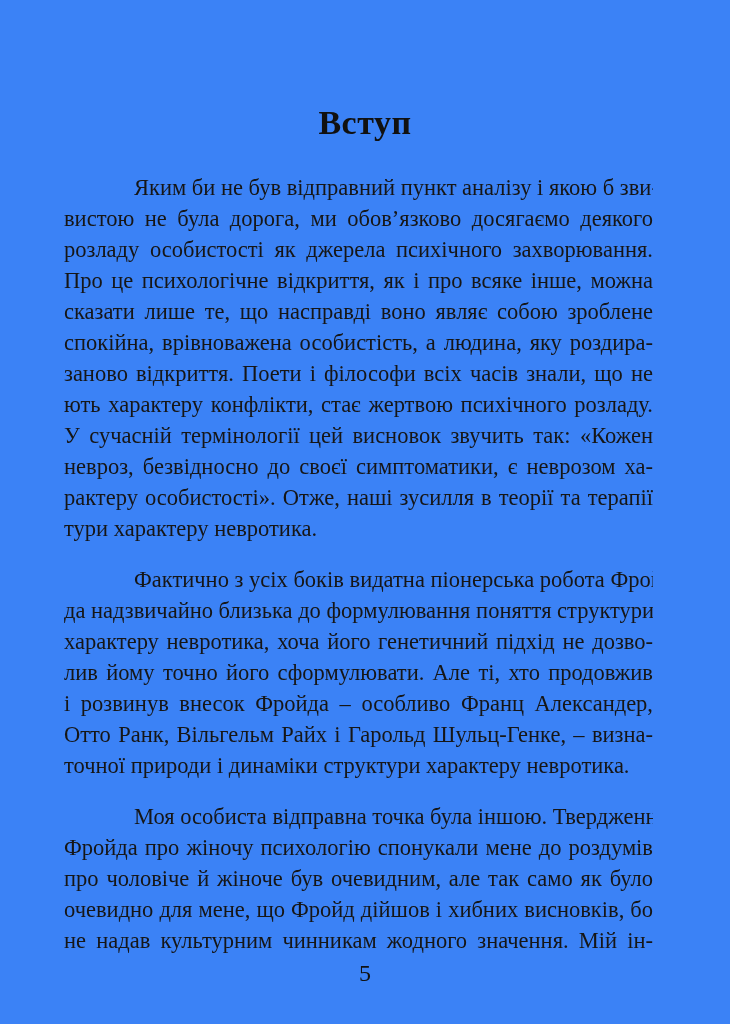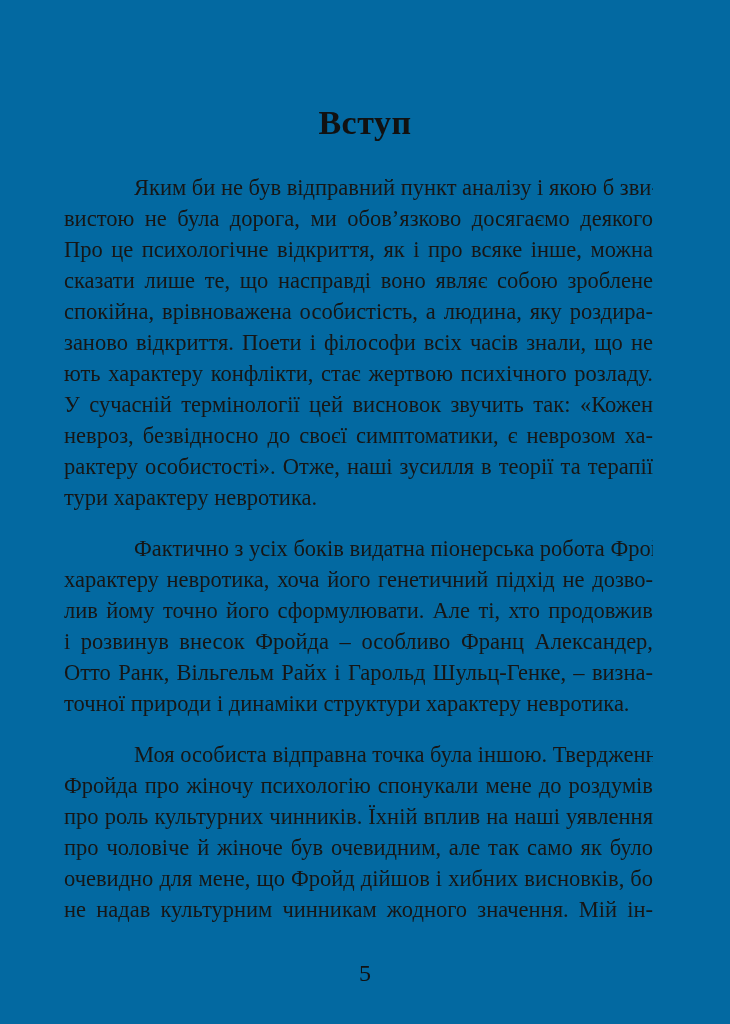--- a/index.html
+++ b/index.html
@@ -13,21 +13,21 @@
       position: relative;
       overflow: hidden;
       color: #111111;
       font-family: "Liberation Serif", "DejaVu Serif", serif;
     }
     .page {
       position: absolute;
       left: 0; top: 0;
       width: 730px;
       height: 1024px;
-      background: #0369a1;
+      background: #3b82f6;
     }
     .title {
       position: absolute;
       top: 80px;
       left: 0;
       width: 730px;
       text-align: center;
       font-size: 34px;
       line-height: 40px;
       letter-spacing: 0.5px;
@@ -80,44 +80,45 @@
 
 <div class="page">
 
   <h1 class="title">Вступ</h1>
 
   <div class="body-text">
 
     <p class="para">
       <span class="line serif first">Яким би не був відправний пункт аналізу і якою б зви-</span>
       <span class="line serif">вистою не була дорога, ми обов’язково досягаємо деякого</span>
+      <span class="line serif">розладу особистості як джерела психічного захворювання.</span>
       <span class="line serif">Про це психологічне відкриття, як і про всяке інше, можна</span>
       <span class="line serif">сказати лише те, що насправді воно являє собою зроблене</span>
       <span class="line serif">спокійна, врівноважена особистість, а людина, яку роздира-</span>
       <span class="line serif">заново відкриття. Поети і філософи всіх часів знали, що не</span>
       <span class="line serif">ють характеру конфлікти, стає жертвою психічного розладу.</span>
       <span class="line serif">У сучасній термінології цей висновок звучить так: «Кожен</span>
       <span class="line serif">невроз, безвідносно до своєї симптоматики, є неврозом ха-</span>
       <span class="line serif">рактеру особистості». Отже, наші зусилля в теорії та терапії</span>
       <span class="line serif last">тури характеру невротика.</span>
     </p>
 
     <p class="para">
       <span class="line serif first">Фактично з усіх боків видатна піонерська робота Фрой-</span>
+      <span class="line serif">да надзвичайно близька до формулювання поняття структури</span>
       <span class="line serif">характеру невротика, хоча його генетичний підхід не дозво-</span>
       <span class="line serif">лив йому точно його сформулювати. Але ті, хто продовжив</span>
       <span class="line serif">і розвинув внесок Фройда – особливо Франц Александер,</span>
       <span class="line serif">Отто Ранк, Вільгельм Райх і Гарольд Шульц-Генке, – визна-</span>
       <span class="line serif last">точної природи і динаміки структури характеру невротика.</span>
     </p>
 
     <p class="para">
       <span class="line serif first">Моя особиста відправна точка була іншою. Твердження</span>
       <span class="line serif">Фройда про жіночу психологію спонукали мене до роздумів</span>
-      <span class="line serif">про роль культурних чинників. Їхній вплив на наші уявлення</span>
       <span class="line serif">про чоловіче й жіноче був очевидним, але так само як було</span>
       <span class="line serif">очевидно для мене, що Фройд дійшов і хибних висновків, бо</span>
       <span class="line serif">не надав культурним чинникам жодного значення. Мій ін-</span>
 
     </p>
 
   </div>
 
   <div class="page-number">5</div>
 

